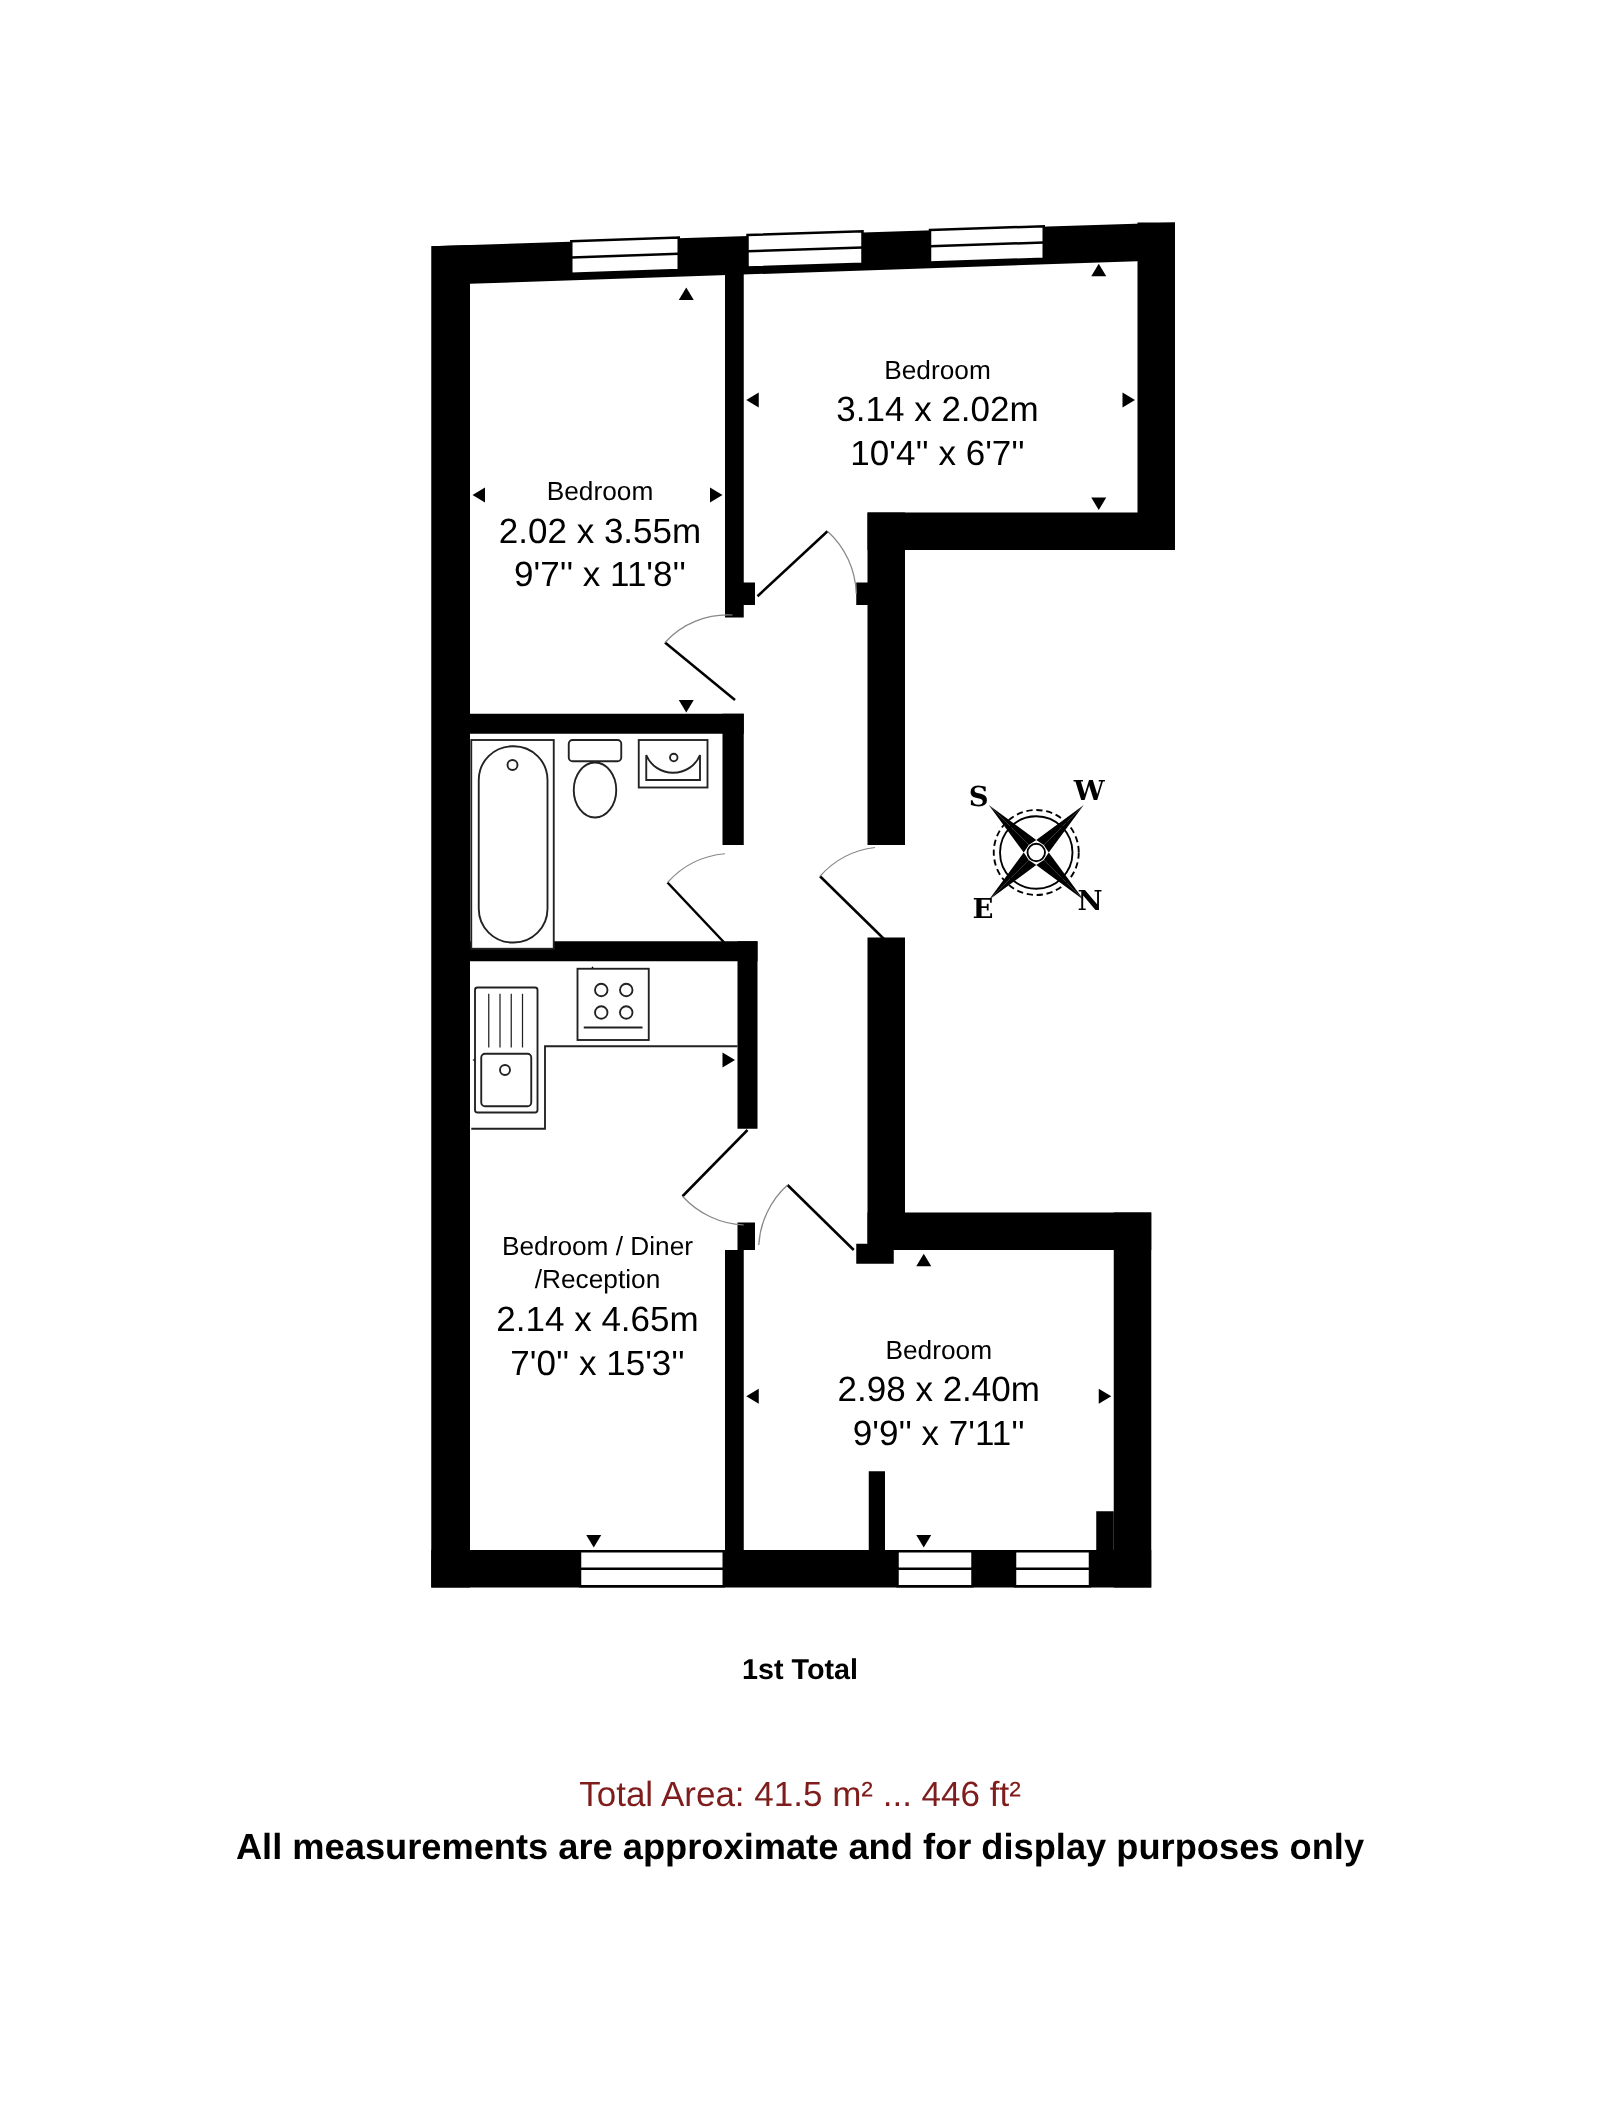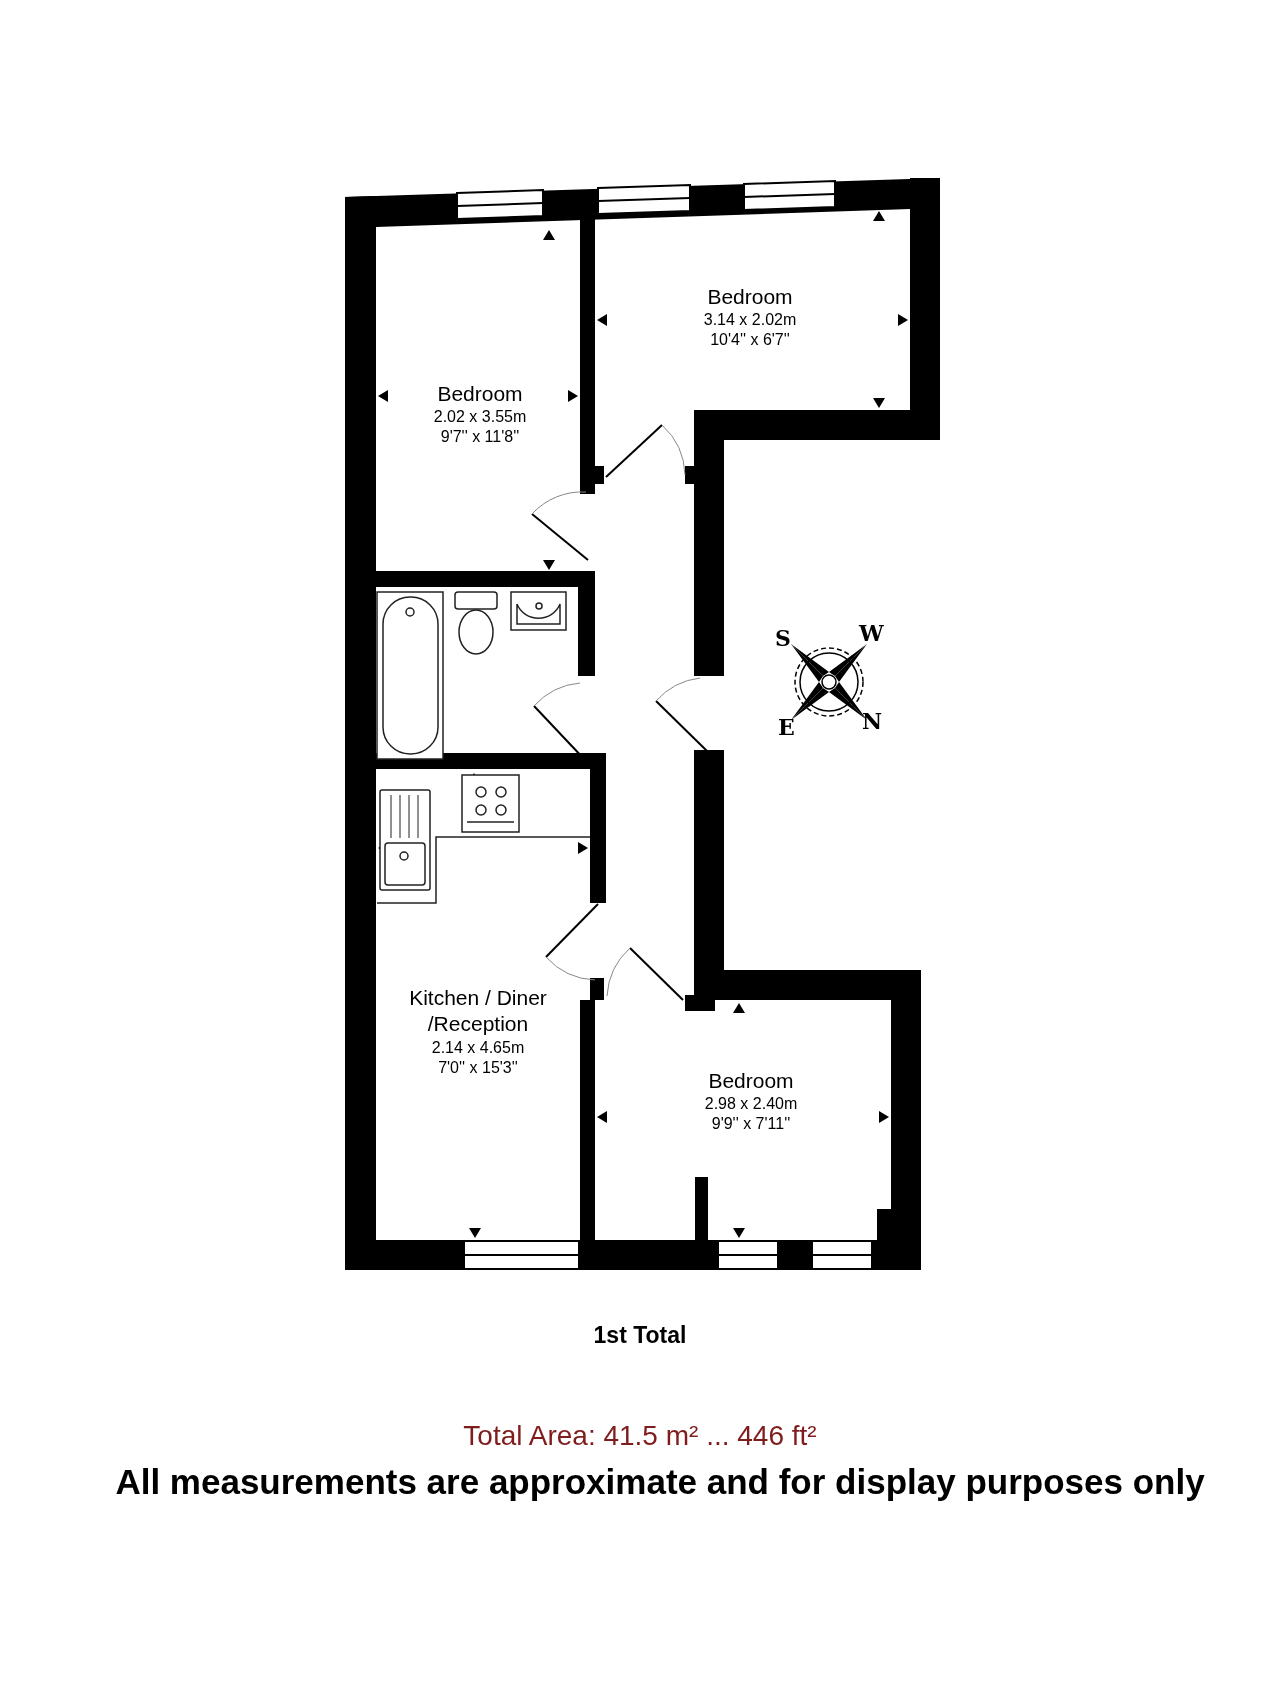--- a/index.html
+++ b/index.html
@@ -1,23 +1,23 @@
 <!DOCTYPE html>
 <html><head>
 <meta charset="utf-8">
 <style>
   html,body{margin:0;padding:0;background:#ffffff;}
   body{width:1280px;height:1688px;position:relative;overflow:hidden;font-family:"Liberation Sans",sans-serif;color:#000;}
   #plan{position:absolute;left:0;top:0;width:1280px;height:1688px;}
   .lbl{position:absolute;text-align:center;white-space:nowrap;transform:translateX(-50%);line-height:1.25;}
   .rname{font-weight:normal;font-size:21px;}
-  .rdim{font-size:16px;}
+  .rdim{font-size:28px;}
   .floor{position:absolute;left:640px;top:1322px;transform:translateX(-50%);font-weight:bold;font-size:23px;white-space:nowrap;}
   .total{position:absolute;left:640px;top:1420px;transform:translateX(-50%);font-size:28px;white-space:nowrap;color:#7f1d1d;}
-  .disc{position:absolute;left:640px;top:1462px;transform:translateX(-50%);font-size:35px;font-weight:bold;white-space:nowrap;margin-left:20px;}
+  .disc{position:absolute;left:640px;top:1462px;transform:translateX(-50%);font-size:29px;font-weight:bold;white-space:nowrap;}
   .cmp{position:absolute;font-family:"DejaVu Serif",serif;font-weight:bold;font-size:22px;}
 </style>
 </head>
 <body>
 
 <svg id="plan" viewBox="0 0 1280 1688" xmlns="http://www.w3.org/2000/svg">
   <g fill="#000">
 
     <polygon points="345,197 376,196 376,1270 345,1270"></polygon>
 
@@ -192,21 +192,21 @@
   <div class="rdim">9'7'' x 11'8''</div>
 </div>
 
 <div class="lbl" style="left:750px;top:284px;">
   <div class="rname">Bedroom</div>
   <div class="rdim">3.14 x 2.02m</div>
   <div class="rdim">10'4'' x 6'7''</div>
 </div>
 
 <div class="lbl" style="left:478px;top:985px;">
-  <div class="rname">Kitchen / Diner</div>
+  <div class="rname">Bedroom / Diner</div>
   <div class="rname">/Reception</div>
   <div class="rdim">2.14 x 4.65m</div>
   <div class="rdim">7'0'' x 15'3''</div>
 </div>
 
 <div class="lbl" style="left:751px;top:1068px;">
   <div class="rname">Bedroom</div>
   <div class="rdim">2.98 x 2.40m</div>
   <div class="rdim">9'9'' x 7'11''</div>
 </div>

